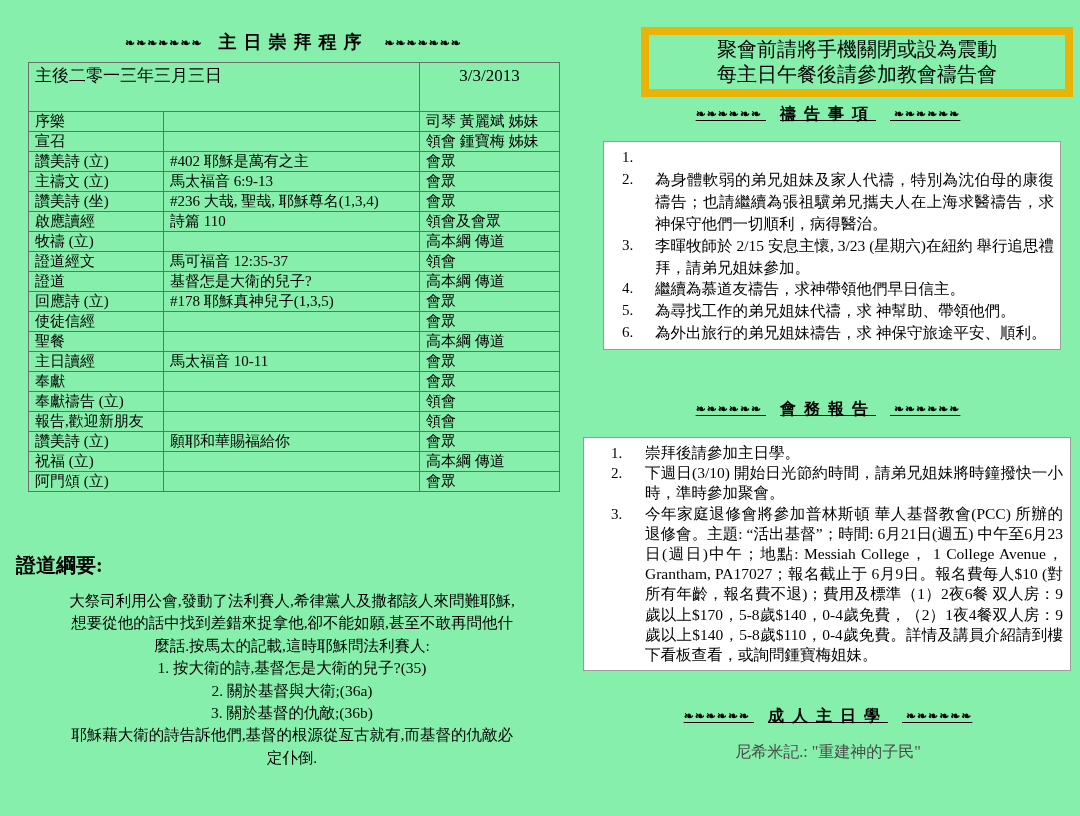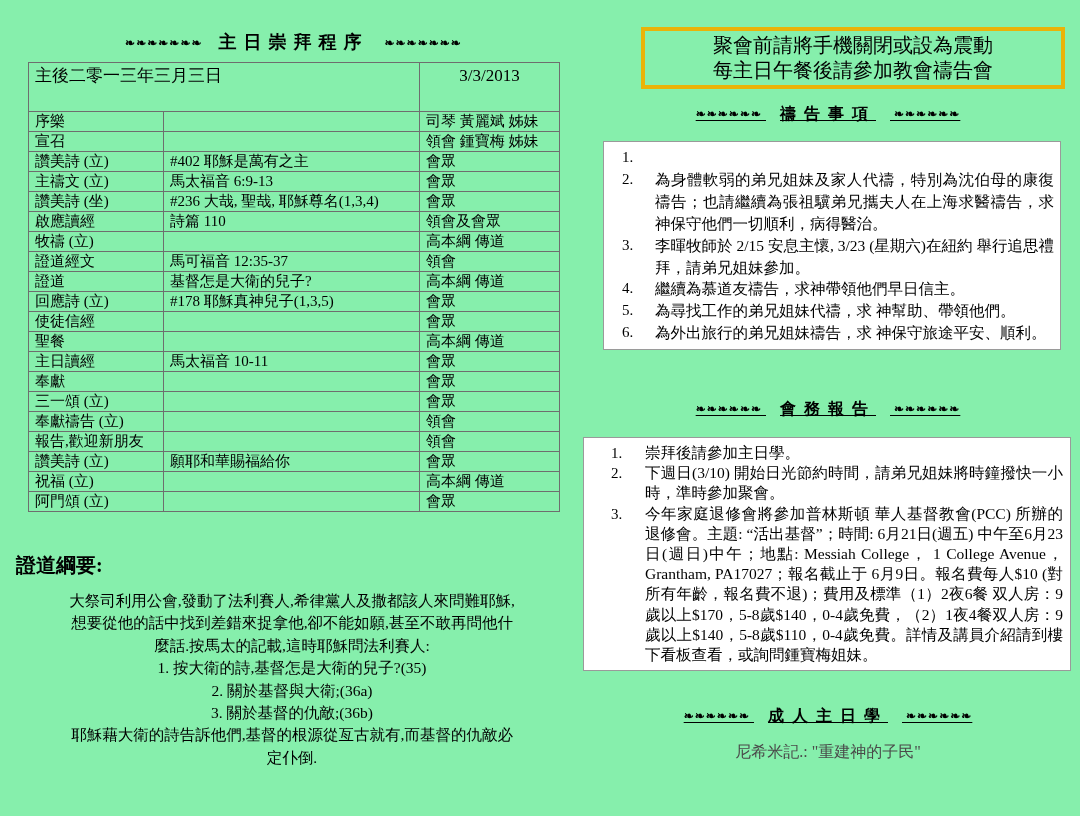--- a/index.html
+++ b/index.html
@@ -12,21 +12,21 @@
   #program{position:absolute;left:28px;top:62px;width:531px;border-collapse:collapse;table-layout:fixed;}
   #program td{border:1px solid #6e6e6e;font-size:15px;padding:0 0 0 6px;height:19px;line-height:19px;
               white-space:nowrap;overflow:hidden;}
   #c1{width:135px}#c2{width:256px}#c3{width:140px}
   #program tr.hd td{height:48px;vertical-align:top;font-size:17px;line-height:26px;}
   #program td.den{text-align:center;padding:0;font-size:16px;}
   #sermon-head{position:absolute;left:16px;top:552px;font-size:20px;font-weight:bold;}
   #sermon-body{position:absolute;left:16px;top:590px;width:552px;font-size:15.5px;line-height:22.4px;
                white-space:pre-line;text-align:center;}
   
-  #notice-box{position:absolute;left:641px;top:27px;width:408px;border:4px solid #eab308;
+  #notice-box{position:absolute;left:641px;top:27px;width:408px;border:8px solid #eab308;
               text-align:center;font-size:20px;line-height:25px;padding:2px 4px;}
   .shead{position:absolute;left:583px;width:490px;text-align:center;white-space:nowrap;text-decoration:underline;}
   .shead .ht{font-size:16px;font-weight:bold;letter-spacing:8px;margin:0 14px;}
   #h-prayer{top:104px;}
   #h-report{top:399px;}
   #h-school{top:706px;}
   .lbox{position:absolute;border:1px solid #9a9a9a;background:#fff;}
   #prayer-box{left:603px;top:141px;width:444px;padding:5px 6px;}
   #report-box{left:583px;top:437px;width:472px;padding:5px 7px;}
   .li{display:flex;align-items:flex-start;}
@@ -125,25 +125,20 @@
           <td>主日讀經</td>
           <td>馬太福音 10-11</td>
           <td>會眾</td>
         </tr>
       <tr>
           <td>奉獻</td>
           <td></td>
           <td>會眾</td>
         </tr>
       <tr>
-          <td>三一頌 (立)</td>
-          <td></td>
-          <td>會眾</td>
-        </tr>
-      <tr>
           <td>奉獻禱告 (立)</td>
           <td></td>
           <td>領會</td>
         </tr>
       <tr>
           <td>報告,歡迎新朋友</td>
           <td></td>
           <td>領會</td>
         </tr>
       <tr>

